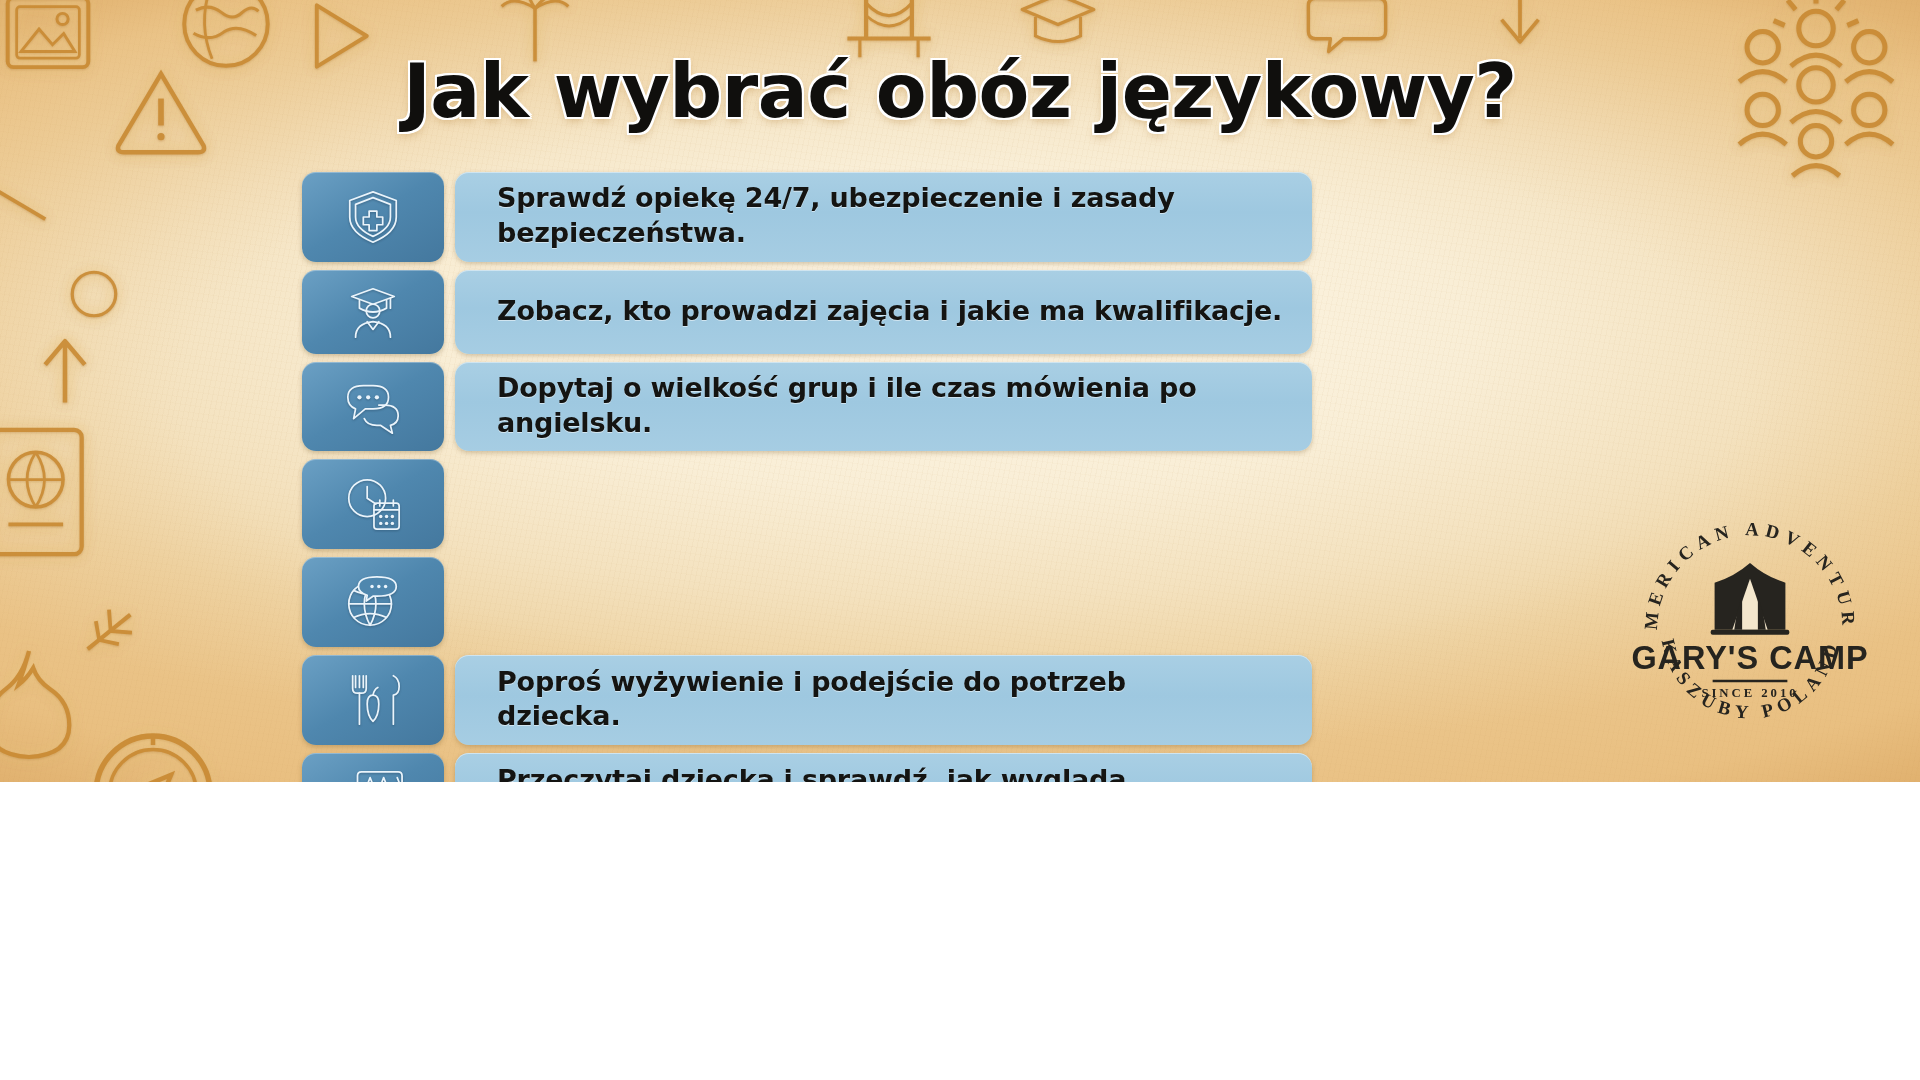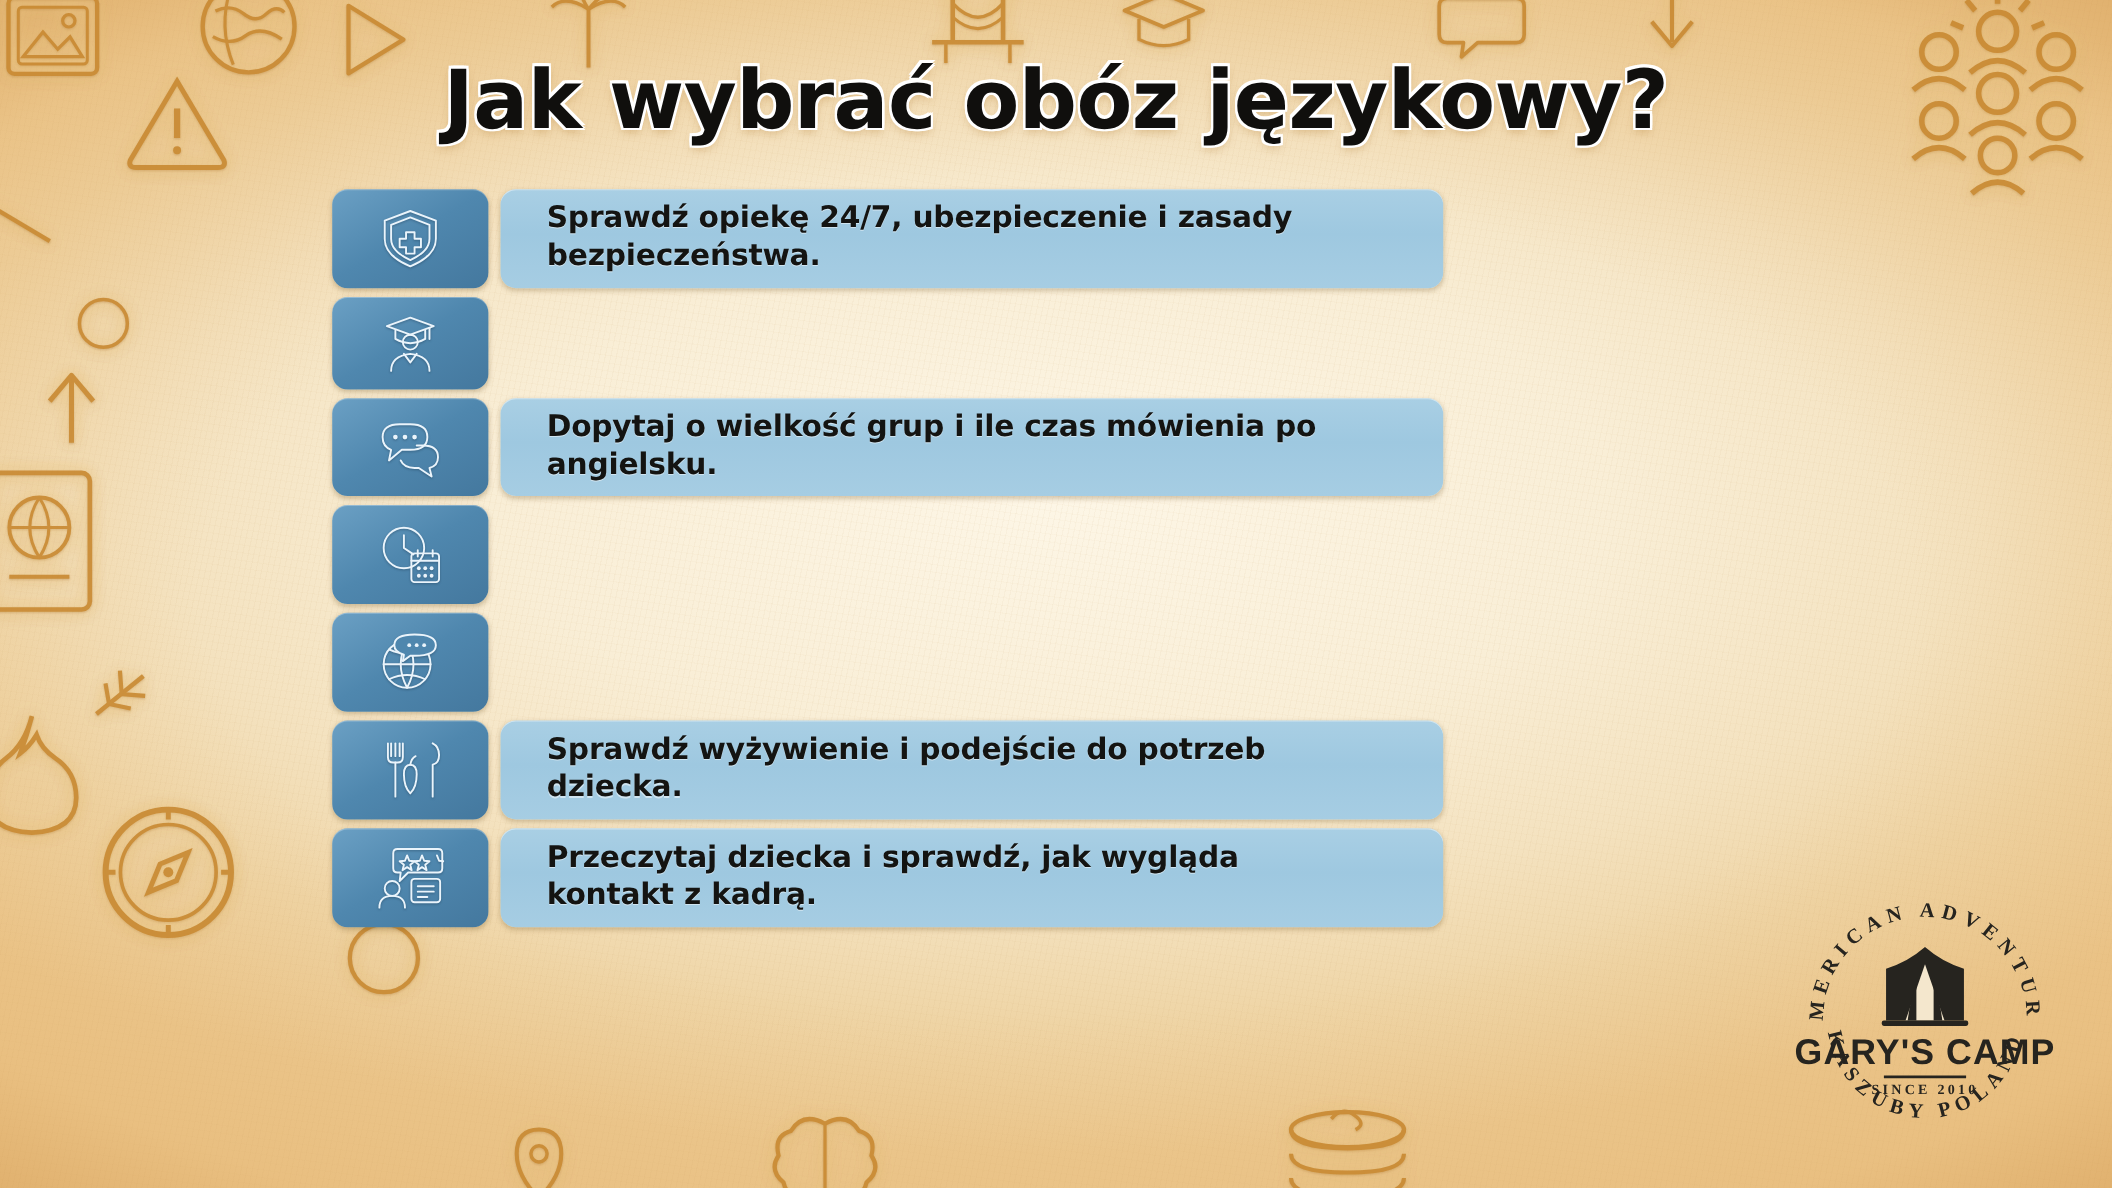--- a/index.html
+++ b/index.html
@@ -9,21 +9,21 @@
     width: 1920px;
     height: 1080px;
     overflow: hidden;
     font-family: "Liberation Sans", "DejaVu Sans", sans-serif;
   }
 
   
   #poster {
     position: relative;
     width: 1920px;
-    height: 1080px;
+    height: 782px;
     background:
       radial-gradient(ellipse 70% 55% at 50% 42%, #fdf6e6 0%, #f9eed6 38%, #f4e2bf 62%, #efd5a6 80%, #ecca93 100%);
     overflow: hidden;
   }
   
   #poster::before {
     content: "";
     position: absolute;
     inset: 0;
     background-image:
@@ -363,20 +363,23 @@
       <div class="icon-tile">
         <svg viewBox="0 0 64 64">
           <path d="M32 8 L54 16 L32 24 L10 16 Z"></path>
           <path d="M18 20 v8 q14 8 28 0 v-8"></path>
           <path d="M50 18 v10"></path>
           <circle cx="32" cy="31" r="7"></circle>
           <path d="M14 58 q0 -14 18 -16 q18 2 18 16"></path>
           <path d="M26 42 L32 50 L38 42"></path>
         </svg>
       </div>
+      <div class="text-pill">
+        <span class="pill-text">Zobacz, kto prowadzi zajęcia i jakie ma kwalifikacje.</span>
+      </div>
     </div>
 
     <div class="row">
       <div class="icon-tile">
         <svg viewBox="0 0 64 64">
           <path d="M6 22 q0 -12 16 -12 h10 q16 0 16 12 q0 12 -16 12 h-8 L12 44 l2 -10 q-8 -3 -8 -12 Z"></path>
           <circle cx="18" cy="22" r="2.2" fill="#eaf4fb" stroke="none"></circle>
           <circle cx="27" cy="22" r="2.2" fill="#eaf4fb" stroke="none"></circle>
           <circle cx="36" cy="22" r="2.2" fill="#eaf4fb" stroke="none"></circle>
           <path d="M38 30 h6 q14 0 14 11 q0 8 -8 10 l2 8 l-12 -8 h-4 q-10 0 -13 -7"></path>
@@ -425,21 +428,21 @@
         <svg viewBox="0 0 64 64">
           <path d="M11 7 v13 q0 5 5 5 h4 q5 0 5 -5 V7"></path>
           <path d="M14 7 v12 M18 7 v12 M22 7 v12"></path>
           <path d="M18 25 v32"></path>
           <path d="M53 7 q6 3 6 11 q0 8 -6 9 v30"></path>
           <path d="M32 27 q-6 0 -6 9 q0 12 6 18 q6 -6 6 -18 q0 -9 -6 -9 Z"></path>
           <path d="M32 27 q1 -6 5 -8"></path>
         </svg>
       </div>
       <div class="text-pill">
-        <span class="pill-text">Sprawdź wyżywienie i podejście do potrzeb
+        <span class="pill-text">Poproś wyżywienie i podejście do potrzeb
 dziecka.</span>
       </div>
     </div>
 
     <div class="row two-line">
       <div class="icon-tile">
         <svg viewBox="0 0 64 64">
           <path d="M20 5 h38 q4 0 4 4 v14 q0 4 -4 4 H30 l-8 8 l1 -8 h-3 q-4 0 -4 -4 V9 q0 -4 4 -4 Z"></path>
           <path d="M29 11 l2 5 l5 .4 l-4 3.4 l1.3 5 l-4.3 -2.8 l-4.3 2.8 l1.3 -5 l-4 -3.4 l5 -.4 Z"></path>
           <path d="M43 11 l2 5 l5 .4 l-4 3.4 l1.3 5 l-4.3 -2.8 l-4.3 2.8 l1.3 -5 l-4 -3.4 l5 -.4 Z"></path>

